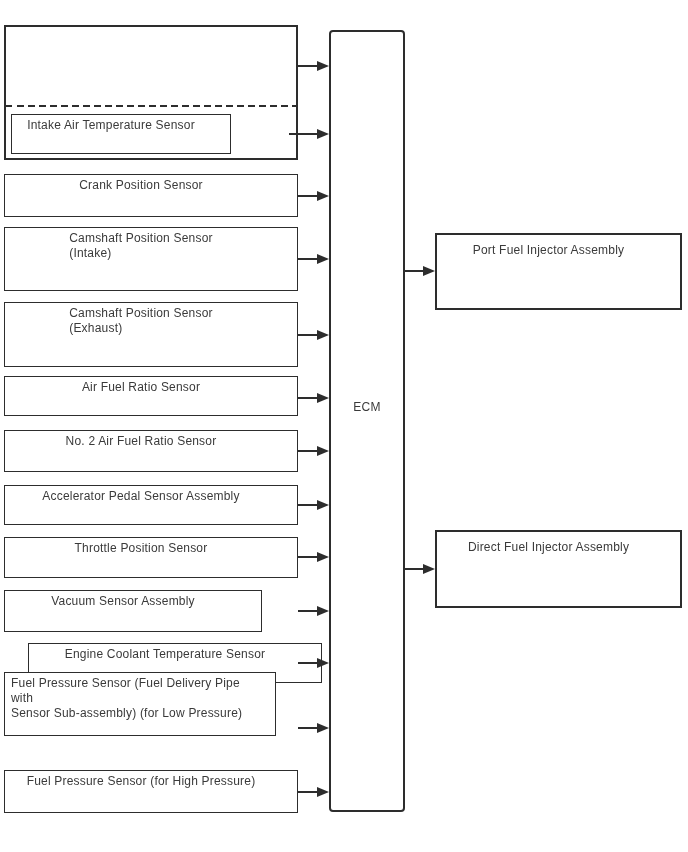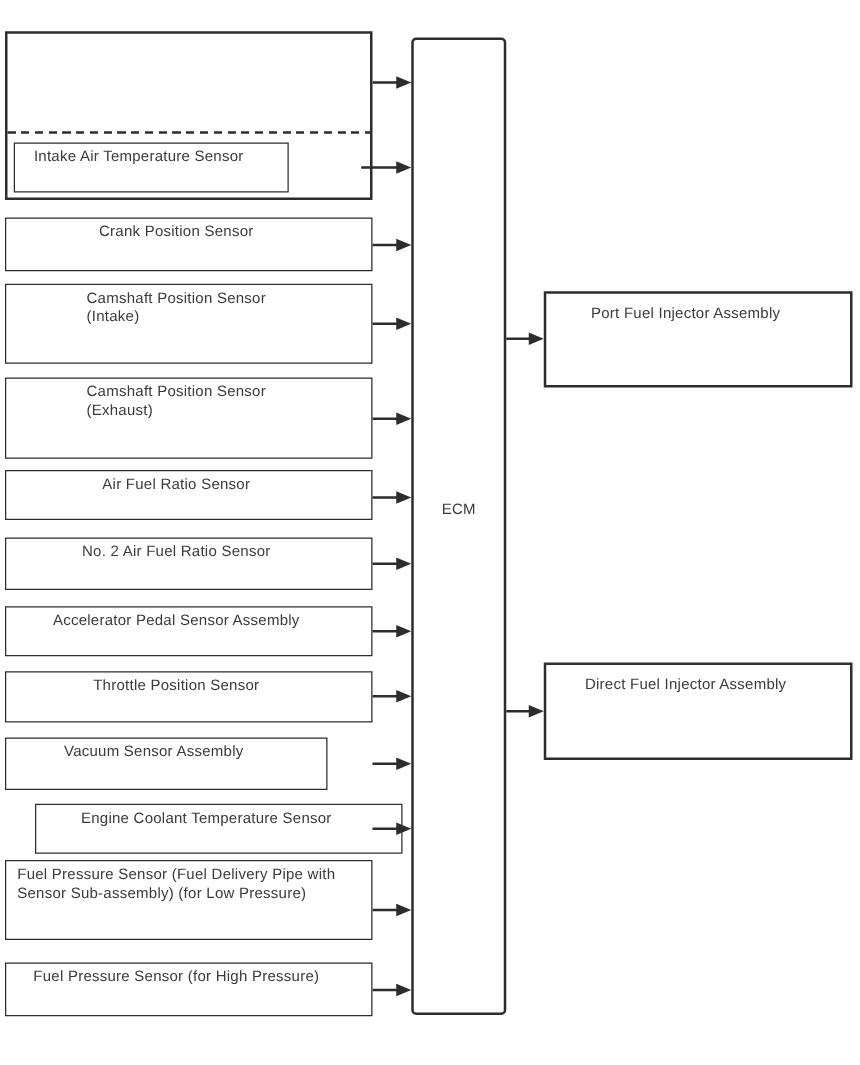--- a/index.html
+++ b/index.html
@@ -97,21 +97,21 @@
   </div>
 
   <div class="node" style="left:4px;top:590px;width:258px;height:42px;">
     <span class="lbl">Vacuum Sensor Assembly</span>
   </div>
 
   <div class="node" style="left:4px;top:643px;width:294px;height:40px;margin-left:24px;">
     <span class="lbl">Engine Coolant Temperature Sensor</span>
   </div>
 
-  <div class="node" style="left:4px;top:688px;width:294px;height:64px;">
+  <div class="node" style="left:4px;top:672px;width:272px;height:64px;">
     <span class="lbl">Fuel Pressure Sensor (Fuel Delivery Pipe with
 Sensor Sub-assembly) (for Low Pressure)</span>
   </div>
 
   <div class="node" style="left:4px;top:770px;width:294px;height:43px;">
     <span class="lbl">Fuel Pressure Sensor (for High Pressure)</span>
   </div>
 
   <div class="ecm">
     <div class="ecm-label">ECM</div>

